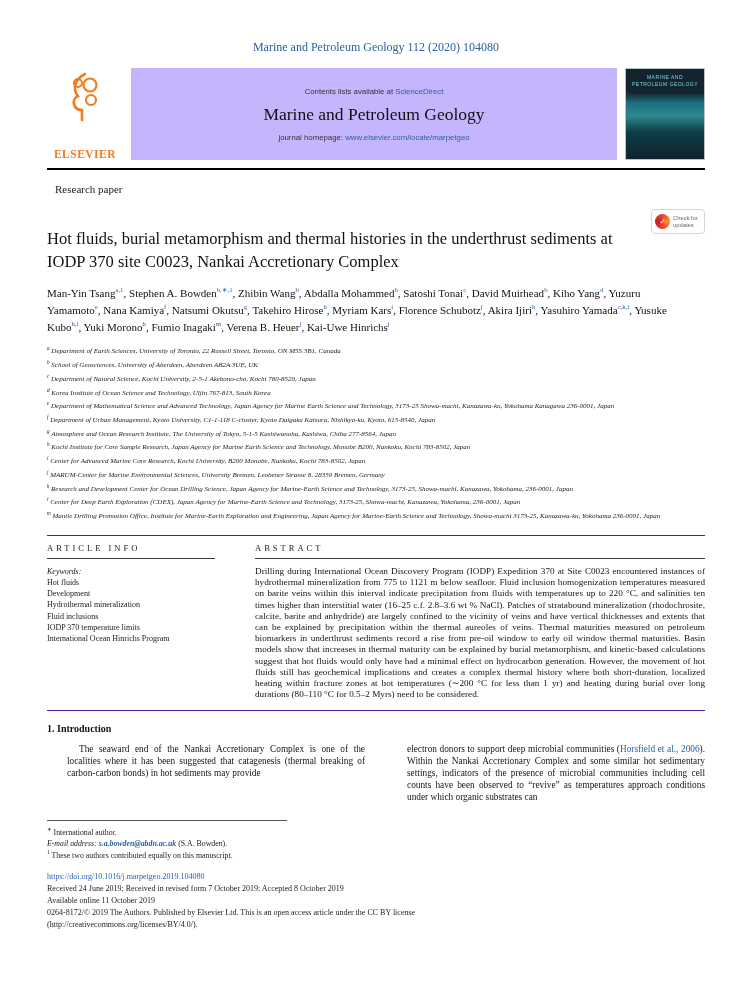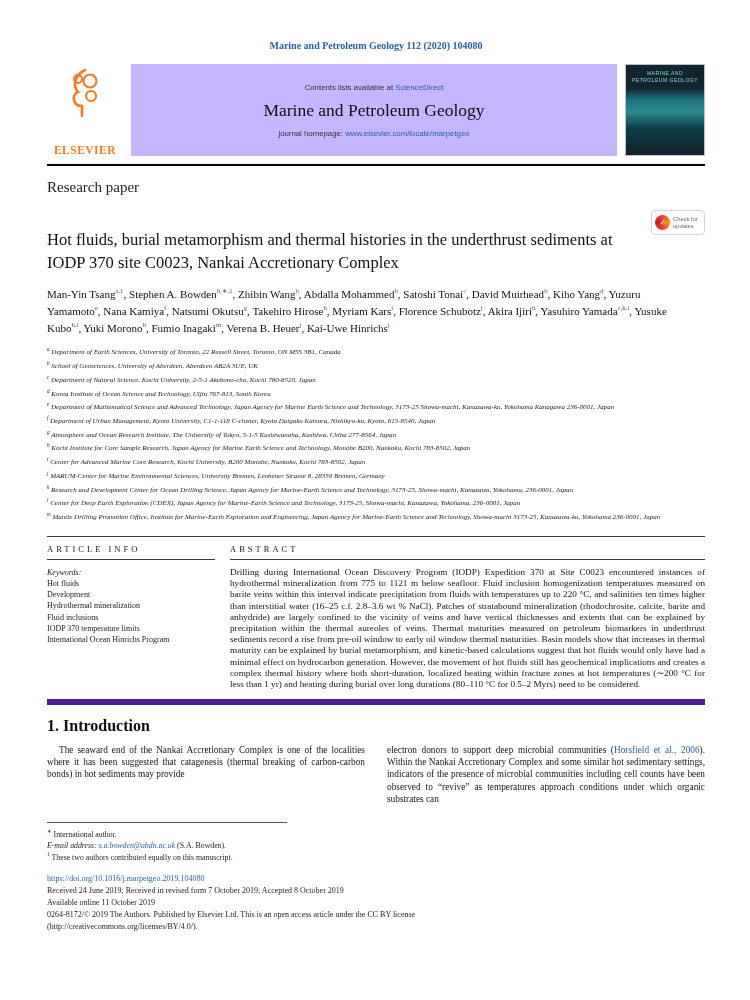--- a/index.html
+++ b/index.html
@@ -1,70 +1,70 @@
 <!DOCTYPE html>
 <html><head>
 <meta charset="utf-8">
 <style>
   * { box-sizing: border-box; margin: 0; padding: 0; }
   html, body { width: 750px; height: 1000px; background: #ffffff; overflow: hidden; }
   body { font-family: "Liberation Serif", serif; color: #1a1a1a; }
   .page { padding: 40px 45px 0 47px; }
 
   a, .link { color: #2a5fa8; text-decoration: none; cursor: pointer; }
-  .citation { text-align: center; font-size: 10px; font-weight: bold; }
+  .citation { text-align: center; font-size: 12px; }
 
   
   .header-row { display: flex; align-items: stretch; margin-top: 13px; height: 92px; }
   .logo-box { width: 84px; display: flex; flex-direction: column; align-items: center; justify-content: space-between; padding: 2px 8px 0 0; }
   .logo-box svg { display: block; }
   .elsevier-label { font-family: "Liberation Serif", serif; color: #f47b20; font-size: 11.5px; letter-spacing: 0.5px; font-weight: bold; }
   .header-center { flex: 1; background: #c4b5fd; display: flex; flex-direction: column; align-items: center; justify-content: center; gap: 8px; }
   .contents-line, .homepage-line { font-family: "Liberation Sans", sans-serif; font-size: 7.8px; color: #333; }
   .journal-title { font-size: 17.5px; color: #111; }
   .cover-box { width: 80px; margin-left: 8px; border: 1px solid #b9c4c6; background: linear-gradient(180deg, #14242e 0%, #14242e 26%, #1d6f7e 38%, #2b8a8d 52%, #0e3d46 70%, #10222b 100%); display: flex; flex-direction: column; align-items: center; padding-top: 5px; }
   .cover-title { font-family: "Liberation Sans", sans-serif; font-size: 5px; letter-spacing: 0.5px; color: #7fd4dc; text-align: center; line-height: 1.3; padding: 0 4px; }
 
   .thick-rule { border-bottom: 2.5px solid #000; margin-top: 8px; }
 
-  .article-type { margin-top: 13px; font-size: 15px; color: #222; }
+  .article-type { margin-top: 13px; font-size: 11px; color: #222; margin-left: 8px; }
 
   .title-row { display: flex; margin-top: 10px; justify-content: space-between; align-items: flex-start; }
   .paper-title { width: 580px; font-size: 16.5px; line-height: 1.4; color: #111; font-weight: normal; margin-top: 22px; }
   .check-badge { width: 54px; border: 1px solid #d4d4d4; border-radius: 4px; padding: 4px 3px; display: flex; align-items: center; gap: 3px; background: #fff; margin-top: 4px; }
   .check-circle { width: 15px; height: 15px; border-radius: 50%; background: conic-gradient(#ef4136, #f7941d, #ef4136, #bf1e2e, #ef4136); color: #fff; font-size: 8px; display: flex; align-items: center; justify-content: center; font-family: "Liberation Sans", sans-serif; flex: none; }
   .check-text { font-family: "Liberation Sans", sans-serif; font-size: 5.8px; color: #666; line-height: 1.2; }
 
   .authors { margin-top: 12px; font-size: 11px; line-height: 1.55; color: #111; width: 640px; }
   .authors sup { color: #2a5fa8; font-size: 6.8px; }
 
   .affiliations { margin-top: 8px; font-style: italic; font-size: 7px; line-height: 1.63; color: #222; }
   .affiliations sup { font-size: 5.2px; }
 
   
-  .info-block { margin-top: 12px; border-top: 1px solid #3a3a3a; border-bottom: 6px solid #4c1d95; padding: 7px 0 9px 0; display: flex; gap: 15px; }
+  .info-block { margin-top: 12px; border-top: 1px solid #3a3a3a; border-bottom: 1px solid #4c1d95; padding: 7px 0 9px 0; display: flex; gap: 40px; }
   .info-col { width: 168px; flex: none; }
   .abs-col { flex: 1; }
   .sec-heading { font-size: 8.5px; letter-spacing: 3px; color: #222; padding-bottom: 5px; border-bottom: 1px solid #3a3a3a; }
   .keywords { margin-top: 7px; font-size: 8px; line-height: 1.4; }
   .keywords-label { font-style: italic; }
   .abstract-text { margin-top: 7px; font-size: 9.2px; line-height: 1.22; text-align: justify; color: #151515; }
 
   
   .intro { margin-top: 12px; }
-  .intro-heading { font-size: 16px; font-weight: bold; color: #111; }
+  .intro-heading { font-size: 10px; font-weight: bold; color: #111; }
   .intro-cols { display: flex; gap: 22px; margin-top: 9px; }
-  .intro-col { flex: 1; font-size: 9.3px; line-height: 1.3; text-align: justify; color: #151515; }
+  .intro-col { flex: 1; font-size: 9.3px; line-height: 1.3; text-align: justify; color: #151515; margin-left: 20px; }
   .indent { text-indent: 12px; }
 
   
   .footnotes { margin-top: 17px; font-size: 7.8px; line-height: 1.45; color: #222; }
   .footnote-rule { width: 240px; border-top: 1px solid #555; margin-bottom: 5px; }
   .fn-email-label { font-style: italic; }
-  .fn-email { font-style: italic; }
+  .fn-email { font-style: italic; font-weight: bold; }
   .footnotes sup { font-size: 5.5px; }
 
   
   .footer { margin-top: 10px; font-size: 8px; line-height: 1.5; color: #222; }
 </style>
 </head>
 <body>
 
 <div class="page">
 

